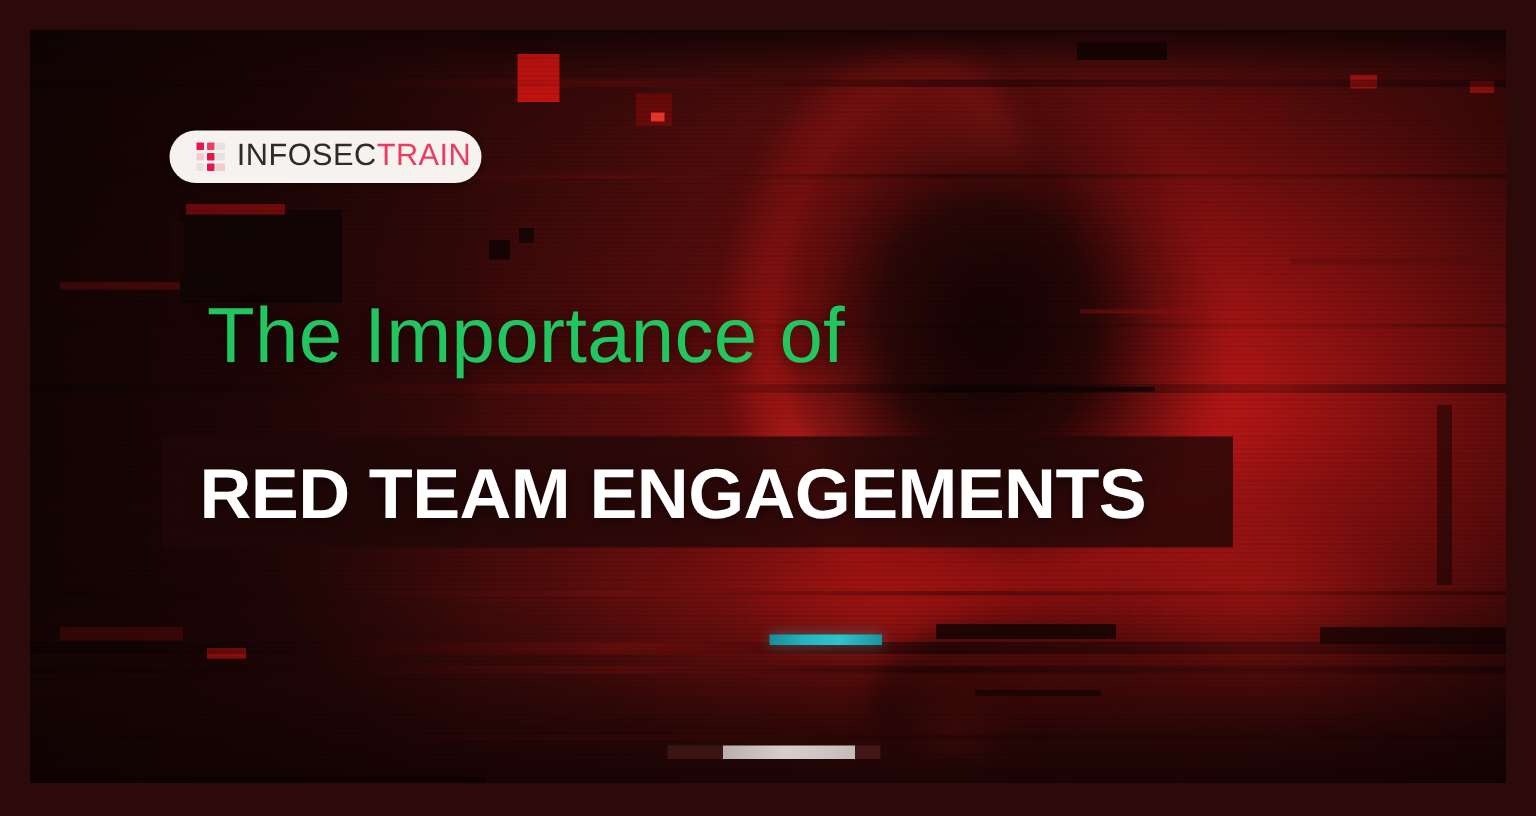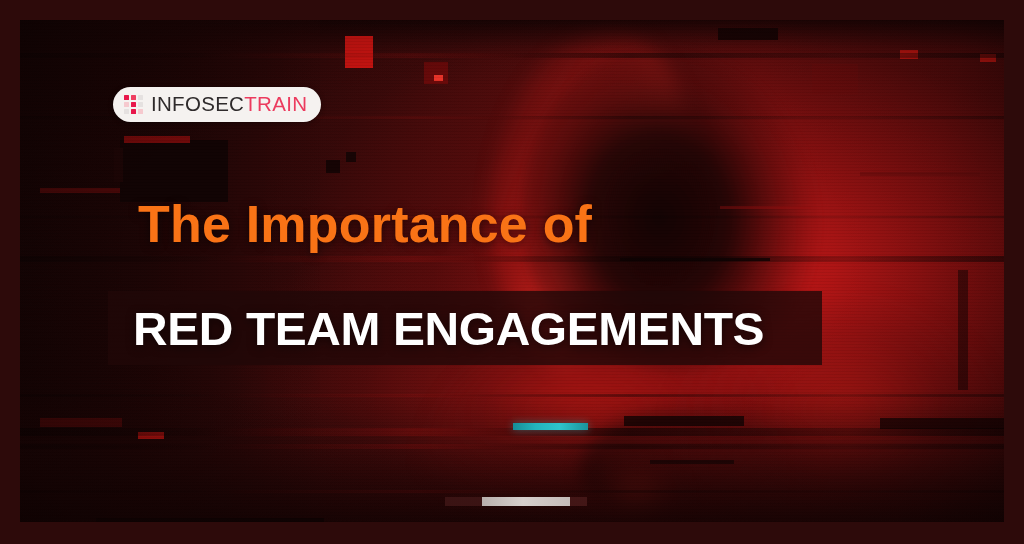--- a/index.html
+++ b/index.html
@@ -115,20 +115,21 @@
   #logo {
     position:absolute;
     left:93px; top:67px;
     width:208px; height:35px;
     background:#f5f2f0;
     border-radius:18px;
     display:flex; align-items:center;
     padding-left:11px;
     box-shadow:0 1px 5px rgba(0,0,0,0.35);
     z-index:30;
+    justify-content:center;
   }
   #logo-mark {
     width:19px; height:19px;
     display:grid;
     grid-template-columns:repeat(3,1fr);
     grid-template-rows:repeat(3,1fr);
     gap:1.3px;
     flex:0 0 auto;
   }
   #logo-mark i { display:block; border-radius:0.5px; }
@@ -147,22 +148,22 @@
   }
   #logo-word .w1 { color:#2f2b2c; }
   #logo-word .w2 { color:#ec3b5e; }
 
   
   #title-line1 {
     position:absolute;
     left:118px; top:178px;
     z-index:28;
     font-size:52px;
-    font-weight:700;
-    color:#f97316;
+    font-weight:400;
+    color:#22c55e;
     letter-spacing:0.2px;
     line-height:1;
     white-space:nowrap;
     text-shadow:0 2px 10px rgba(0,0,0,0.55);
   }
 
   #headline-bar {
     position:absolute;
     left:88px; top:271px;
     width:714px; height:74px;

